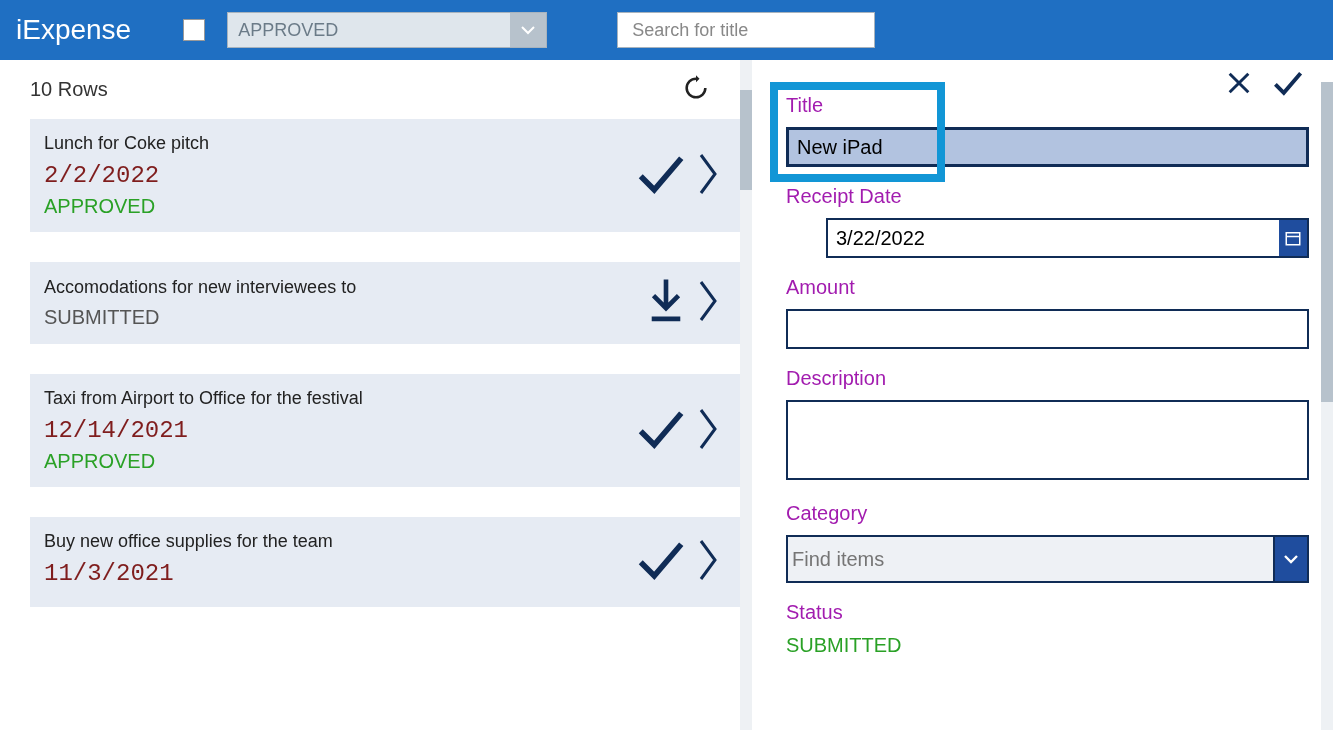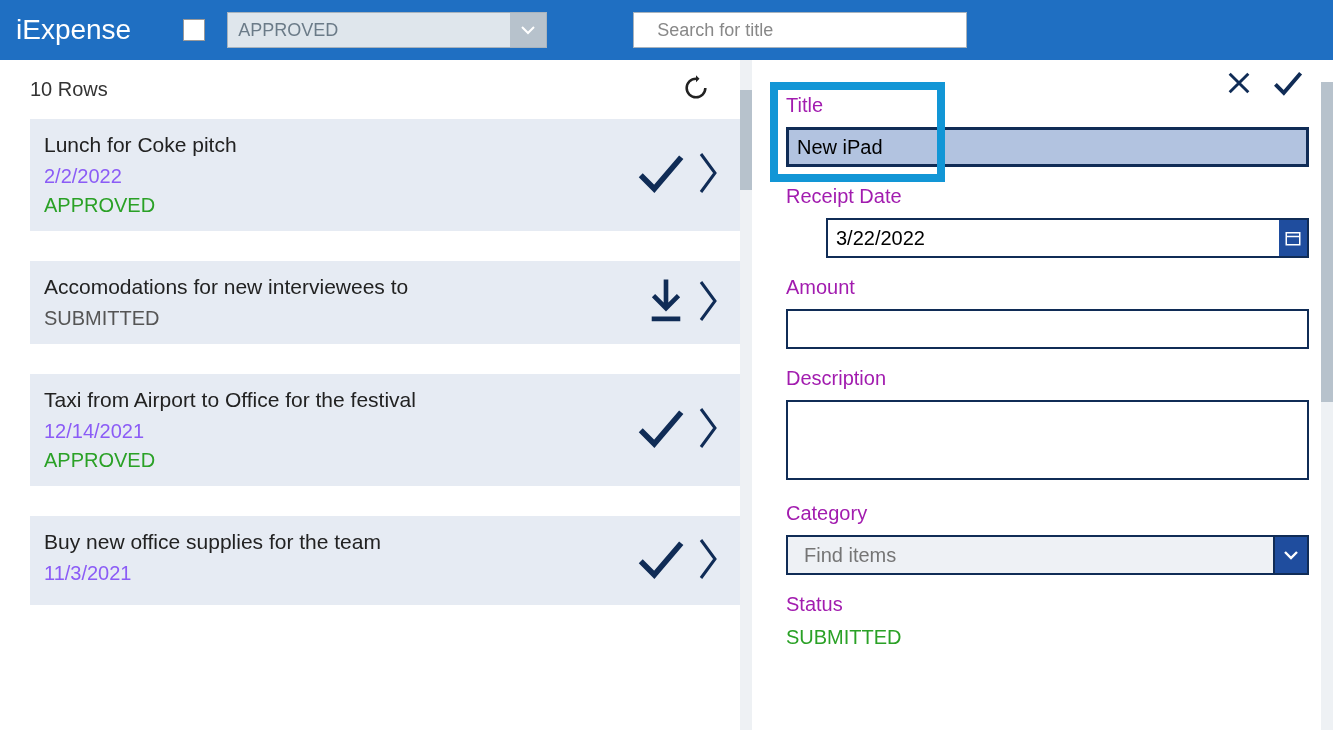--- a/index.html
+++ b/index.html
@@ -19,38 +19,38 @@
     }
     .status-dropdown {
       display: flex; align-items: center; background: #dfe6ec; border: 1px solid #a8b3bd;
       height: 36px; width: 320px; color: #6b7b88; padding-left: 10px; font-size: 18px;
     }
     .status-dropdown .dd-arrow {
       margin-left: auto; width: 36px; height: 100%; background: #b7c2cc;
       display:flex; align-items:center; justify-content:center;
     }
     .search-box {
-      background: #fff; border: 1px solid #a8b3bd; height: 36px; width: 334px;
-      padding: 0 23px; font-size: 18px; color: #333; margin-left: 64px;
+      background: #fff; border: 1px solid #a8b3bd; height: 36px; width: 258px;
+      padding: 0 14px; font-size: 18px; color: #333; margin-left: 48px;
     }
     .search-box::placeholder { color: #888; }
 
     .main { display: flex; height: calc(730px - 60px); }
     .left-col { width: 740px; padding: 18px 0 0 30px; position: relative; }
     .row-count { font-size: 20px; color: #333; margin-bottom: 18px; }
     .refresh-btn { position: absolute; top: 14px; right: 30px; font-size: 30px; color: #333; cursor:pointer;}
     .list { display: flex; flex-direction: column; gap: 30px; overflow-y: auto; height: 600px;}
     .list::-webkit-scrollbar { width: 12px; }
     .list::-webkit-scrollbar-thumb { background: #c0c8d0; }
     .list-item {
       background: #e6ebf3; padding: 14px 18px 14px 14px; display: flex; align-items:center;
     }
     .item-text { flex:1; }
-    .item-title { font-size: 21px; color: #222; margin-bottom: 8px; }
-    .item-date { font-size: 20px; color: #8b5cf6; margin-bottom: 6px; }
+    .item-title { font-size: 18px; color: #222; margin-bottom: 8px; }
+    .item-date { font-size: 24px; color: #7f1d1d; margin-bottom: 6px; font-family: Liberation Mono, monospace; }
     .item-status { font-size: 20px; font-weight: 500; }
     .status-approved { color: #2aa126; }
     .status-submitted { color: #555; }
     .item-action-icon { color: #102c56; margin-right: 8px; }
 
     .vscroll-track { width: 12px; background: #eef1f4; }
     .vscroll-thumb { background: #b7c2cc; height: 100px; margin-top: 30px; }
 
     .right-col { flex:1; position:relative; padding: 12px 24px 0 34px; }
     .top-actions { position:absolute; top: 8px; right: 28px; display:flex; gap: 18px; align-items:center; }
@@ -73,21 +73,21 @@
     }
     .title-input-bg {
       background: linear-gradient(#b2c3e0,#b2c3e0);
       border: 3px solid #102c56;
     }
     .date-wrap { display:flex; }
     .date-btn { width: 34px; background:#1f4d9e; display:flex; align-items:center; justify-content:center; border:2px solid #102c56; border-left:none; }
     .date-btn svg { fill:#fff; }
     .textarea { width:100%; height: 80px; border:2px solid #102c56; padding:6px 8px; font-size:18px; resize:none; }
     .cat-wrap { display:flex; }
-    .cat-dd { flex:1; border:2px solid #102c56; height:40px; background:#eef1f5; padding:0 16px; font-size:20px; color:#a16207; }
+    .cat-dd { flex:1; border:2px solid #102c56; height:48px; background:#eef1f5; padding:0 4px; font-size:20px; color:#a16207; }
     .cat-btn { width:34px; background:#1f4d9e; display:flex; align-items:center; justify-content:center; border:2px solid #102c56; border-left:none; }
     .status-value { font-size:20px; color:#2aa126; margin-top:2px; }
     .form-wrap { margin-top: 18px; height: 600px; overflow:hidden; position:relative;}
     .right-scroll { position:absolute; right:0; top: 22px; bottom:0; width:12px; background:#eef1f4;}
     .right-scroll-thumb { background:#b7c2cc; height:320px; width:100%;}
 
     svg.check-lg { width:54px; height:54px; }
     svg.download-lg { width:44px; height:50px; }
     svg.chev { width:26px; height:46px; }
   </style>

